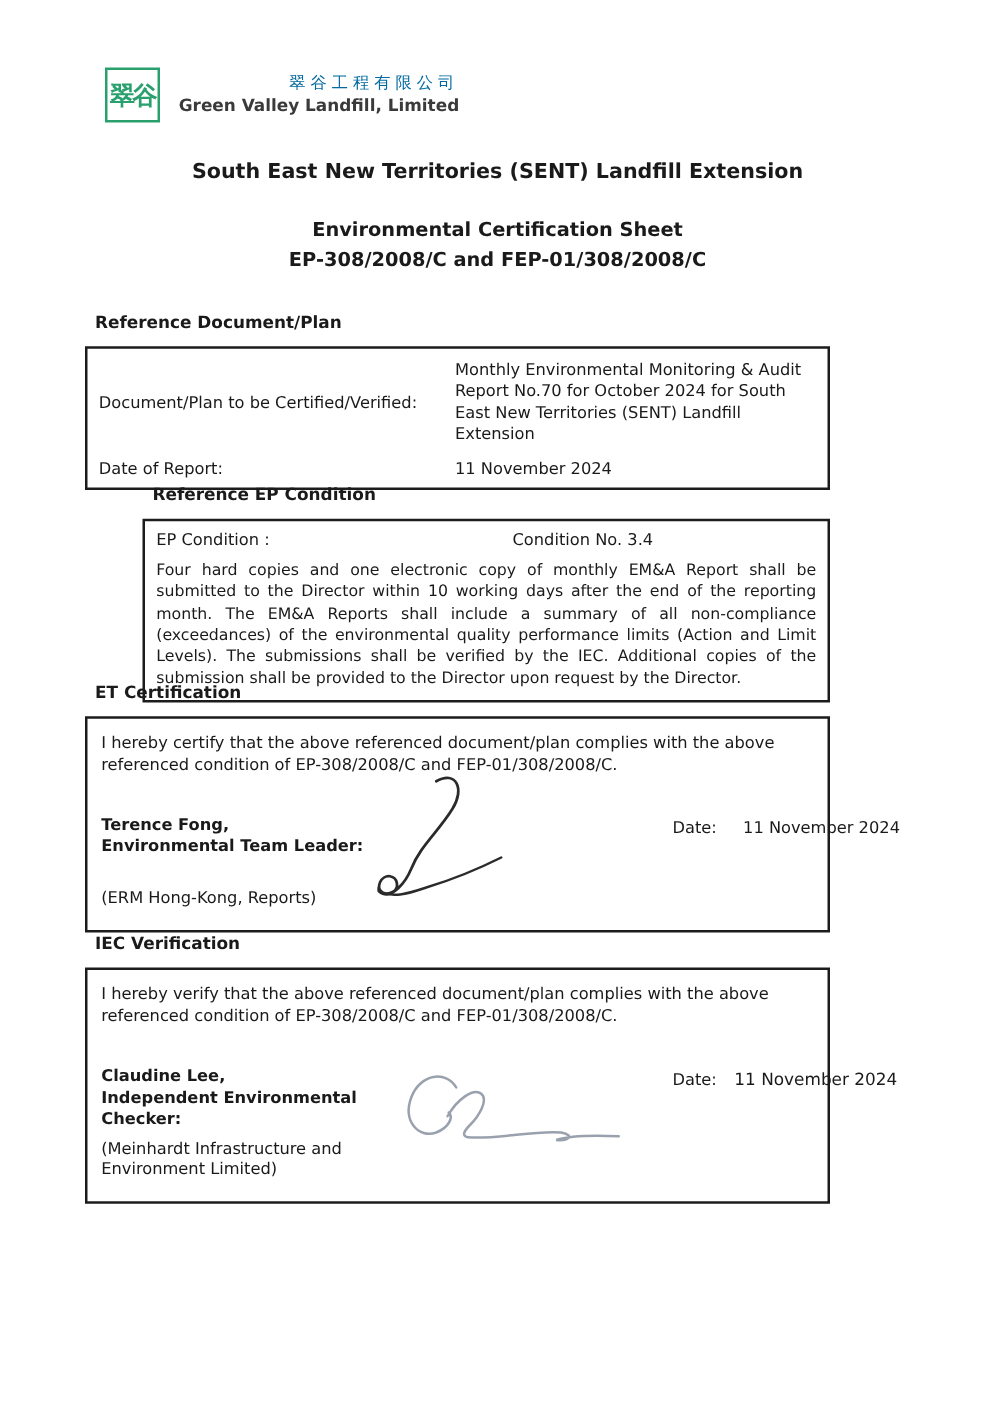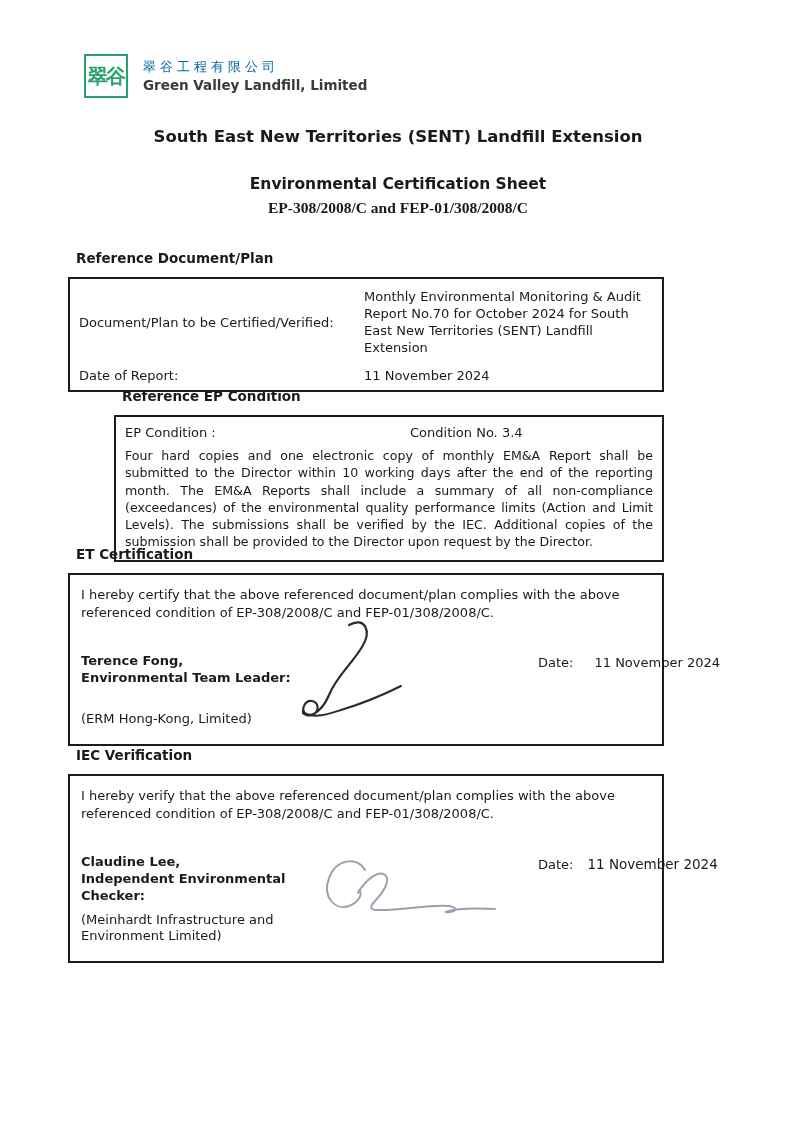--- a/index.html
+++ b/index.html
@@ -8,36 +8,36 @@
     position:relative;
     width:796px; height:1125px;
     background:#ffffff;
     margin:0 auto;
     font-family:"DejaVu Sans", sans-serif;
     color:#1a1a1a;
     overflow:hidden;
   }
 
   
-  .brand { position:absolute; top:54px; left:84px; display:flex; align-items:center; gap:15px; }
+  .brand { position:absolute; top:54px; left:84px; display:flex; align-items:center; gap:15px;text-align:right; }
   .logo-box {
     width:44px; height:44px;
     border:2.5px solid #2aa06e;
     display:flex; align-items:center; justify-content:center;
     background:#fff;
   }
   .logo-chars { color:#2aa06e; font-weight:bold; font-size:20px; letter-spacing:-2px; line-height:1; white-space:nowrap; }
   .company-zh { color:#0369a1; font-size:13px; letter-spacing:4px; line-height:1.3; }
   .company-en { color:#3a3a3a; font-weight:bold; font-size:13.5px; margin-top:2px; }
 
   
   .titles { position:absolute; top:127px; left:0; width:796px; text-align:center; font-weight:bold; }
   .title-main { font-size:16.5px; }
   .title-sub1 { font-size:15.5px; margin-top:29px; }
-  .title-sub2 { font-size:15.5px; margin-top:6px;font-family:Liberation Serif, serif; }
+  .title-sub2 { font-size:15.5px; margin-top:6px; }
 
   
   .section { position:absolute; left:68px; width:596px; }
   .sec-heading { font-weight:bold; font-size:13.5px; margin:0 0 11px 8px; }
   .box { border:2px solid #1c1c1c; background:#fff; }
 
   
   .kv-row { display:flex; font-size:13px; line-height:1.32; }
   .kv-label { width:294px; padding:9px 4px 8px 9px; display:flex; align-items:center; }
   .kv-value { flex:1; padding:9px 14px 8px 0; }
@@ -121,21 +121,21 @@
   </div>
 
   <div class="section sec-etcert">
     <div class="sec-heading">ET Certification</div>
     <div class="box cert-box">
       <div class="cert-statement">I hereby certify that the above referenced document/plan complies with the above referenced condition of EP-308/2008/C and FEP-01/308/2008/C.</div>
       <div class="sign-row">
         <div class="signer">
           <div class="signer-name">Terence Fong,</div>
           <div class="signer-title">Environmental Team Leader:</div>
-          <div class="signer-company">(ERM Hong-Kong, Limited)</div>
+          <div class="signer-company">(ERM Hong-Kong, Reports)</div>
         </div>
         <svg class="sig-svg sig-et" width="136" height="104" viewBox="0 0 136 104">
           <path d="M80,6 C96,-3 103,12 93,28 C82,46 67,58 60,76 C55,88 45,99 37,95 C31,91 36,81 43,82 C49,83 51,91 45,95 C40,98 33,96 34,91" fill="none" stroke="#2b2b2b" stroke-width="2.2" stroke-linecap="round"></path>
           <path d="M34,94 C46,100 60,95 72,91 C92,85 112,77 132,67" fill="none" stroke="#2b2b2b" stroke-width="2" stroke-linecap="round"></path>
         </svg>
         <div class="date-line">
           <span>Date:</span><span class="date-value">11 November 2024</span>
         </div>
       </div>
     </div>

